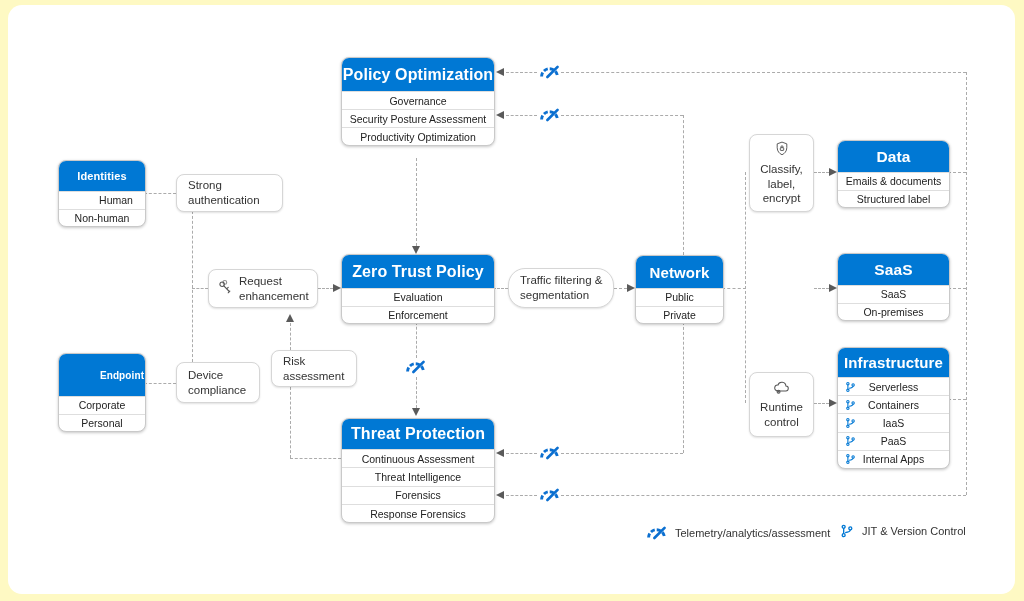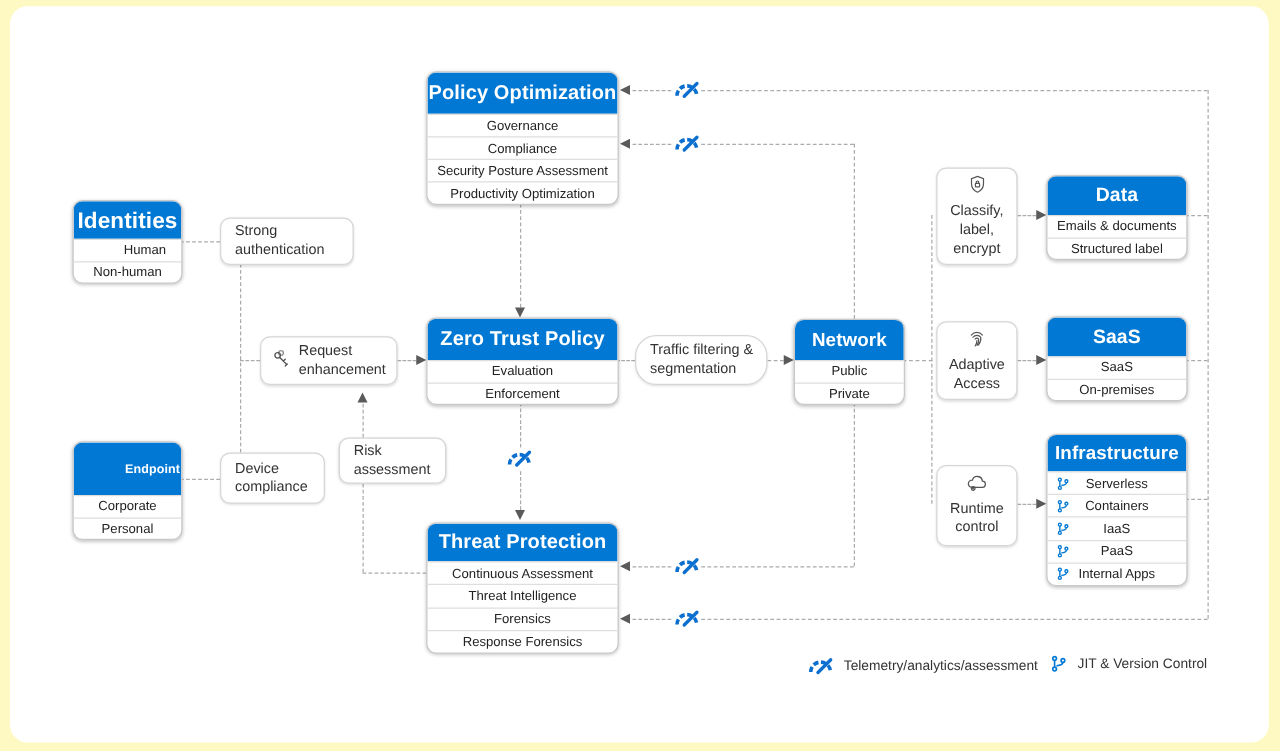--- a/index.html
+++ b/index.html
@@ -123,27 +123,26 @@
   <div class="icon" style="left:539px;top:486px;width:21px;height:17px;">
     <svg width="21" height="17" viewBox="0 0 24 20">
         <path d="M2.7 16 A9.3 9.3 0 0 1 21.3 16" fill="none" stroke="#0b6fd0" stroke-width="3.4" stroke-dasharray="5 2.4"></path>
         <path d="M9.5 16.5 L21.5 4.5" stroke="#0b6fd0" stroke-width="3.1" stroke-linecap="round"></path>
       </svg>
   </div>
 
   <div class="unit" style="left:341px;top:57px;width:152px;">
     <div class="unit-head" style="height:33px;font-size:16px;">Policy Optimization</div>
     <div class="unit-row" style="height:17px;">Governance</div>
-    <div class="unit-row" style="height:17px;">Compliance</div>
     <div class="unit-row" style="height:17px;">Security Posture Assessment</div>
     <div class="unit-row" style="height:17px;">Productivity Optimization</div>
   </div>
 
   <div class="unit" style="left:58px;top:160px;width:86px;">
-    <div class="unit-head" style="height:30px;font-size:18px;">Identities</div>
+    <div class="unit-head" style="height:30px;font-size:11px;">Identities</div>
     <div class="unit-row" style="height:16.5px;padding-left:28px;">Human</div>
     <div class="unit-row" style="height:16.5px;">Non-human</div>
   </div>
 
   <div class="unit" style="left:58px;top:353px;width:86px;">
     <div class="unit-head" style="height:42px;font-size:10px;padding-left:40px;">Endpoint</div>
     <div class="unit-row" style="height:16.5px;">Corporate</div>
     <div class="unit-row" style="height:16.5px;">Personal</div>
   </div>
 
@@ -265,29 +264,20 @@
 
   <div class="lbl center" style="left:749px;top:134px;width:65px;height:78px;padding:5px 6px;">
     <span style="margin-bottom:3px;"><svg width="16" height="17" viewBox="0 0 20 20" fill="none" stroke="#555" stroke-width="1.2">
           <path d="M10 2 L16 4.2 V9 C16 13.4 13.2 16.4 10 17.8 C6.8 16.4 4 13.4 4 9 V4.2 Z"></path>
           <rect x="7.9" y="9" width="4.2" height="3.4" rx=".6"></rect>
           <path d="M8.8 9 v-1.2 a1.2 1.2 0 0 1 2.4 0 V9"></path>
         </svg></span>
     <span class="txt">Classify, label, encrypt</span>
   </div>
 
-  <div class="lbl center" style="left:749px;top:257px;width:65px;height:63px;padding:5px 6px;">
-    <span style="margin-bottom:3px;"><svg width="17" height="17" viewBox="0 0 20 20" fill="none" stroke="#555" stroke-width="1.1" stroke-linecap="round">
-          <path d="M4.8 7.2 a6.6 6.6 0 0 1 10.4 0"></path>
-          <path d="M6.3 9.2 a4.6 4.6 0 0 1 7.4 0 c.2 3-.8 5.6-2.4 7.4"></path>
-          <path d="M8.4 10.8 a2.3 2.3 0 0 1 3.2 0 c.3 2.4-.4 4.4-1.5 6"></path>
-          <path d="M10 12.4 c0 2-.6 3.6-1.6 5"></path>
-        </svg></span>
-    <span class="txt">Adaptive Access</span>
-  </div>
 
   <div class="lbl center" style="left:749px;top:372px;width:65px;height:65px;padding:5px 6px;">
     <span style="margin-bottom:3px;"><svg width="19" height="15" viewBox="0 0 22 17" fill="none" stroke="#555" stroke-width="1.2">
           <path d="M6.2 12.5 h9.6 a2.9 2.9 0 0 0 .3-5.8 a4.7 4.7 0 0 0-9.2-1 a3.3 3.3 0 0 0-.7 6.8 z"></path>
           <circle cx="7.6" cy="13.4" r="1.7"></circle>
           <circle cx="7.6" cy="13.4" r=".4" fill="#555"></circle>
         </svg></span>
     <span class="txt">Runtime control</span>
   </div>
 

